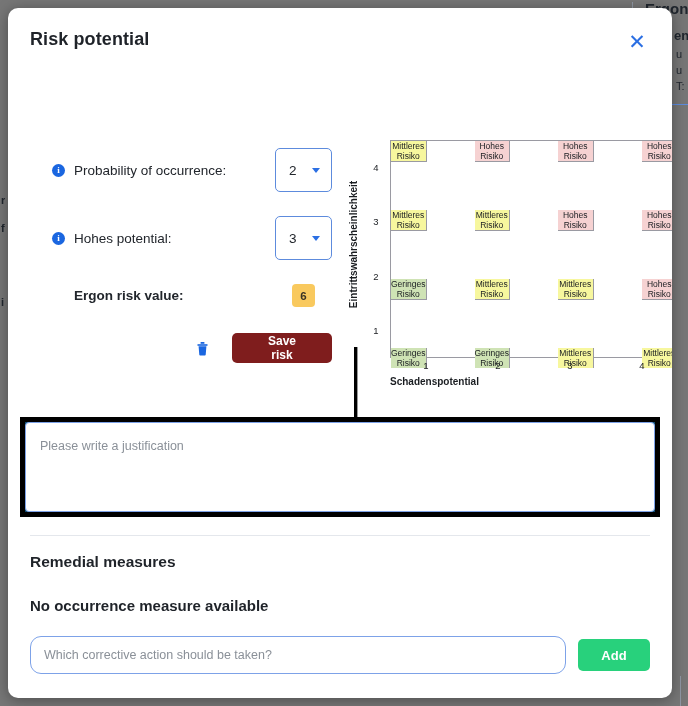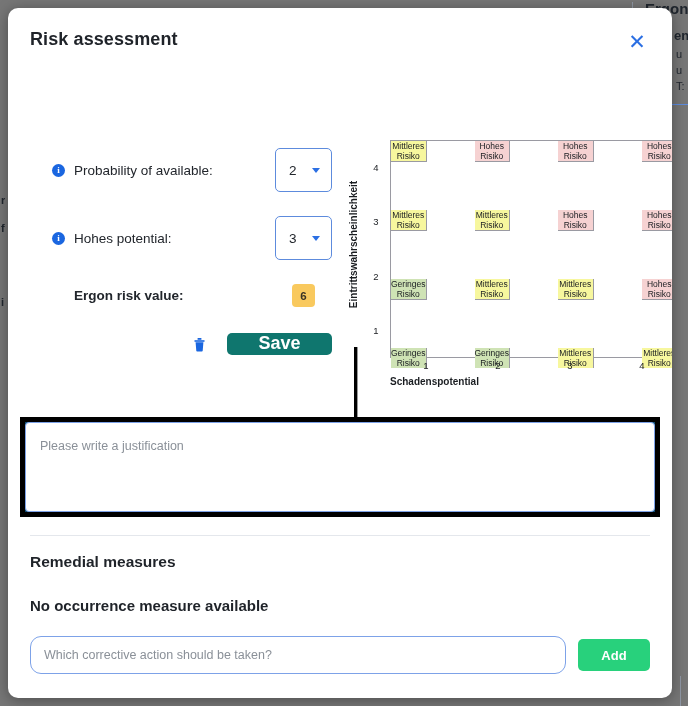--- a/index.html
+++ b/index.html
@@ -153,27 +153,27 @@
     padding-left: 140px;
   }
   .trash-btn {
     width: 22px; height: 22px;
     display: flex; align-items: center; justify-content: center;
     cursor: pointer;
     margin-right: 20px;
     background: none; border: none; padding: 0;
   }
   .save-btn {
-    background: #0f766e;
+    background: #7f1d1d;
     color: #fff;
     border: none;
     border-radius: 5px;
-    height: 22px;
+    height: 30px;
     padding: 0 26px;
-    font-size: 18px;
+    font-size: 12px;
     font-weight: 700;
     cursor: pointer;
     font-family: "Liberation Sans", sans-serif;
   }
 
   
   .matrix-wrap {
     position: absolute;
     left: 336px; top: 62px;
     width: 336px; height: 270px;
@@ -348,31 +348,31 @@
   <div class="bg-line" style="left:672px;top:104px;width:16px;height:1px;background:#5d8bdd;"></div>
   <div class="bg-text" style="left:1px;top:194px;font-size:11px;">r</div>
   <div class="bg-text" style="left:1px;top:222px;font-size:11px;">f</div>
   <div class="bg-text" style="left:1px;top:296px;font-size:11px;">i</div>
   <div class="bg-line" style="left:680px;top:676px;width:1px;height:30px;"></div>
 </div>
 
 <div id="modal">
 
   <div class="modal-header">
-    <div class="modal-title">Risk assessment</div>
+    <div class="modal-title">Risk potential</div>
     <button class="close-btn">✕</button>
   </div>
 
   <div class="top-area">
 
     <div class="form-block">
 
       <div class="form-row">
         <span class="info-icon">i</span>
-        <span class="form-label">Probability of available:</span>
+        <span class="form-label">Probability of occurrence:</span>
         <div class="select-box">
           <span class="select-value">2</span>
           <span class="caret"></span>
         </div>
       </div>
 
       <div class="form-row">
         <span class="info-icon">i</span>
         <span class="form-label">Hohes potential:</span>
         <div class="select-box">

